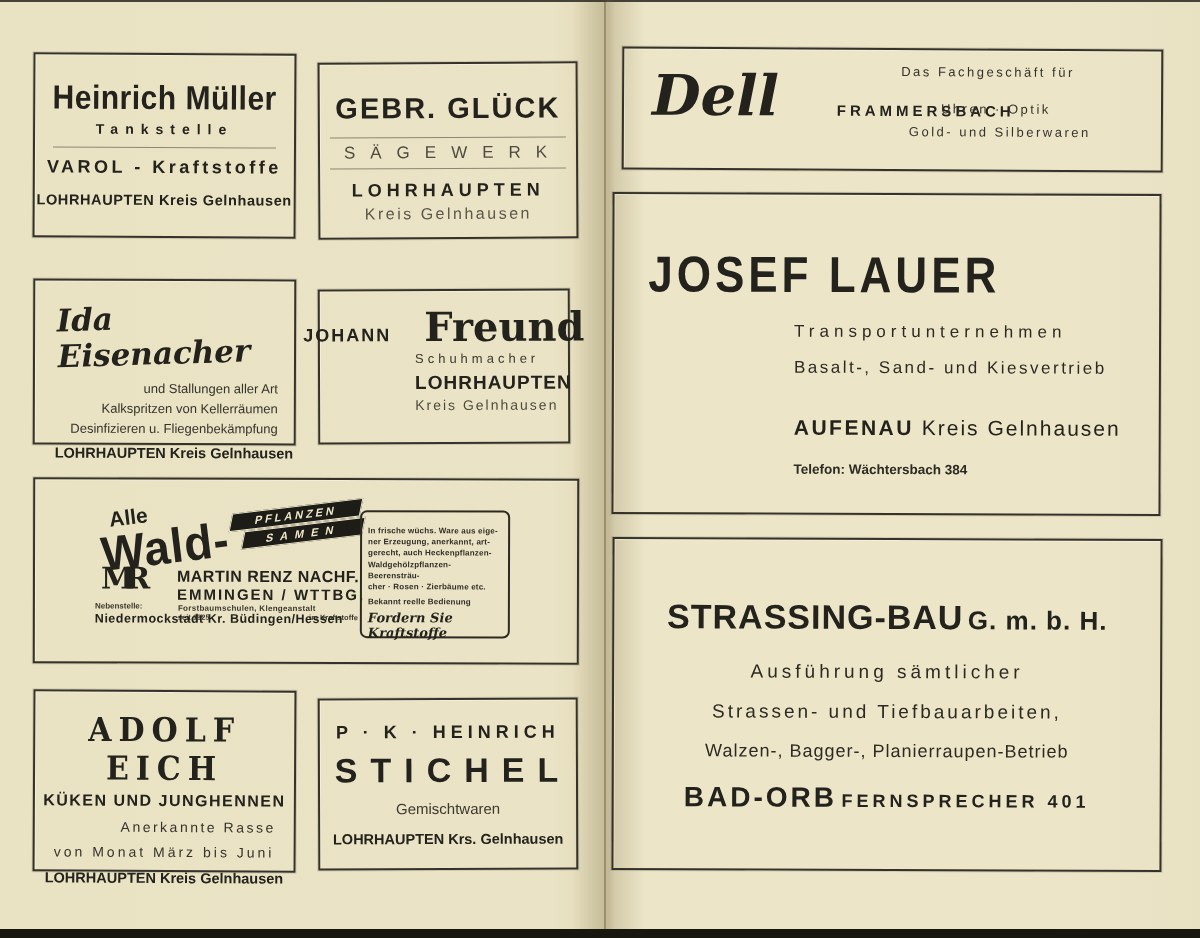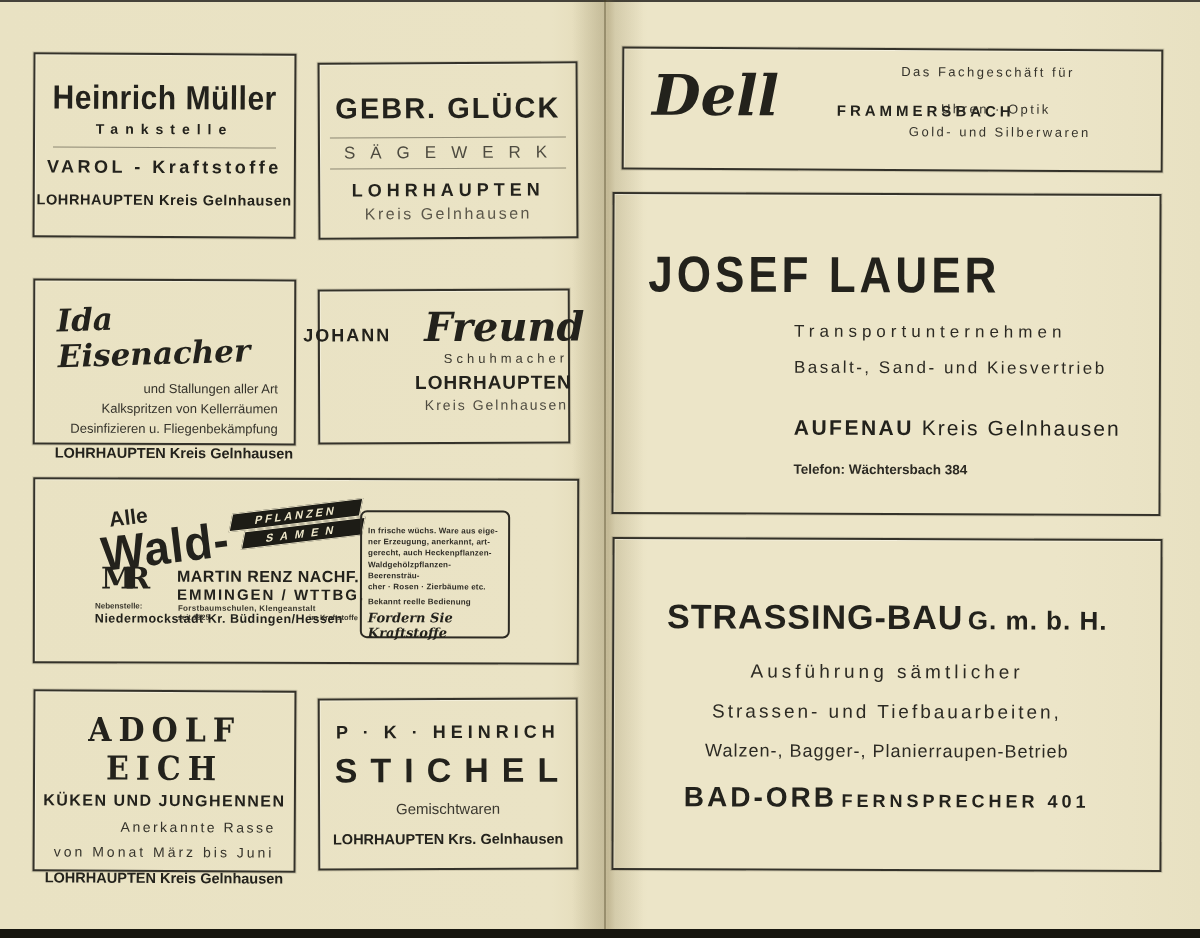--- a/index.html
+++ b/index.html
@@ -40,22 +40,22 @@
   .ad-eisenacher{left:33px;top:279px;width:263px;height:166px;transform:rotate(0.2deg);}
   .e-name{font-family:"DejaVu Serif",serif;font-style:italic;font-weight:bold;font-size:31px;
           text-align:left;padding-left:22px;margin-top:18px;transform:rotate(-2deg);}
   .e-lines{text-align:right;padding-right:16px;font-size:13px;color:#35332b;margin-top:8px;line-height:1.55;}
   .e-loc{font-size:14.5px;font-weight:bold;text-align:left;padding-left:20px;margin-top:6px;}
 
   
   .ad-freund{left:318px;top:289px;width:252px;height:155px;transform:rotate(-0.2deg);}
   .f-row{display:flex;align-items:baseline;justify-content:center;gap:10px;margin-top:16px;}
   .f-first{font-size:18px;font-weight:bold;letter-spacing:2px;}
-  .f-last{font-family:"DejaVu Serif",serif;font-style:italic;font-weight:bold;font-size:40px;line-height:1;margin-left:23px;}
-  .f-col{text-align:right;padding-left:70px;margin-left:25px;}
+  .f-last{font-family:"DejaVu Serif",serif;font-weight:bold;font-size:40px;line-height:1;margin-left:23px;}
+  .f-col{text-align:left;padding-left:70px;margin-left:25px;}
   .f-trade{font-size:13px;letter-spacing:4px;color:#3b382f;margin-top:4px;}
   .f-town{font-size:19px;font-weight:bold;letter-spacing:1px;margin-top:6px;}
   .f-kreis{font-size:14px;letter-spacing:2px;color:#4e4b40;margin-top:3px;}
 
   
   .ad-renz{left:33px;top:478px;width:546px;height:186px;transform:rotate(0.15deg);}
   .r-alle{position:absolute;left:74px;top:26px;font-size:21px;font-weight:bold;transform:rotate(-7deg);}
   .r-wald{position:absolute;left:66px;top:40px;font-size:46px;font-weight:bold;letter-spacing:1px;
           transform:rotate(-7deg) scaleY(1.05);}
   .r-badges{position:absolute;left:196px;top:26px;transform:rotate(-7deg);}

